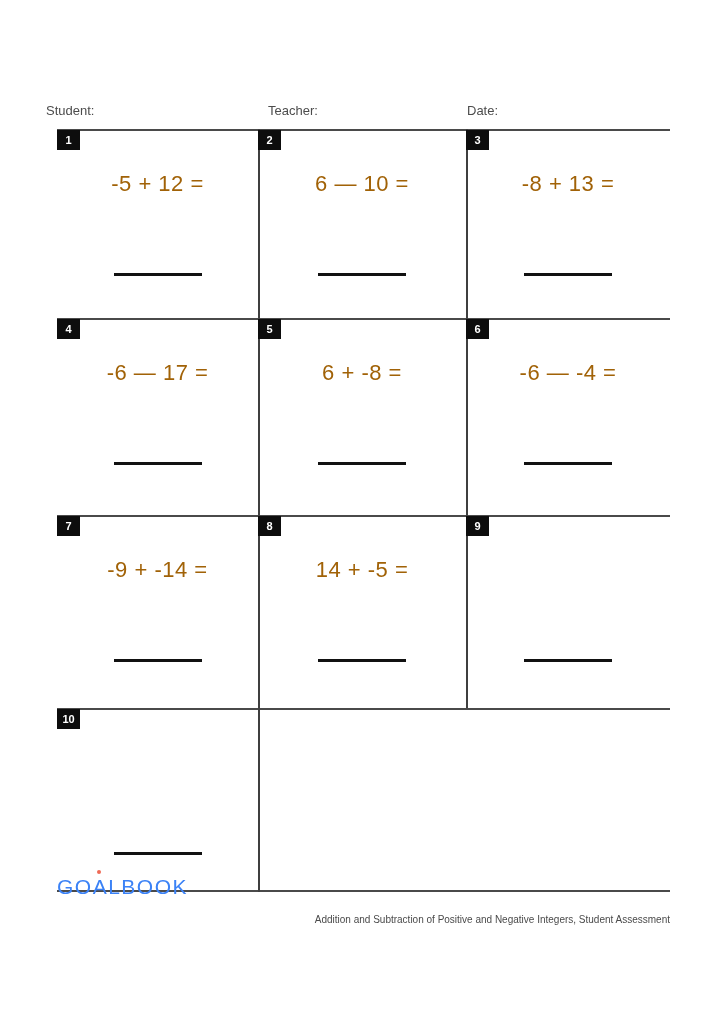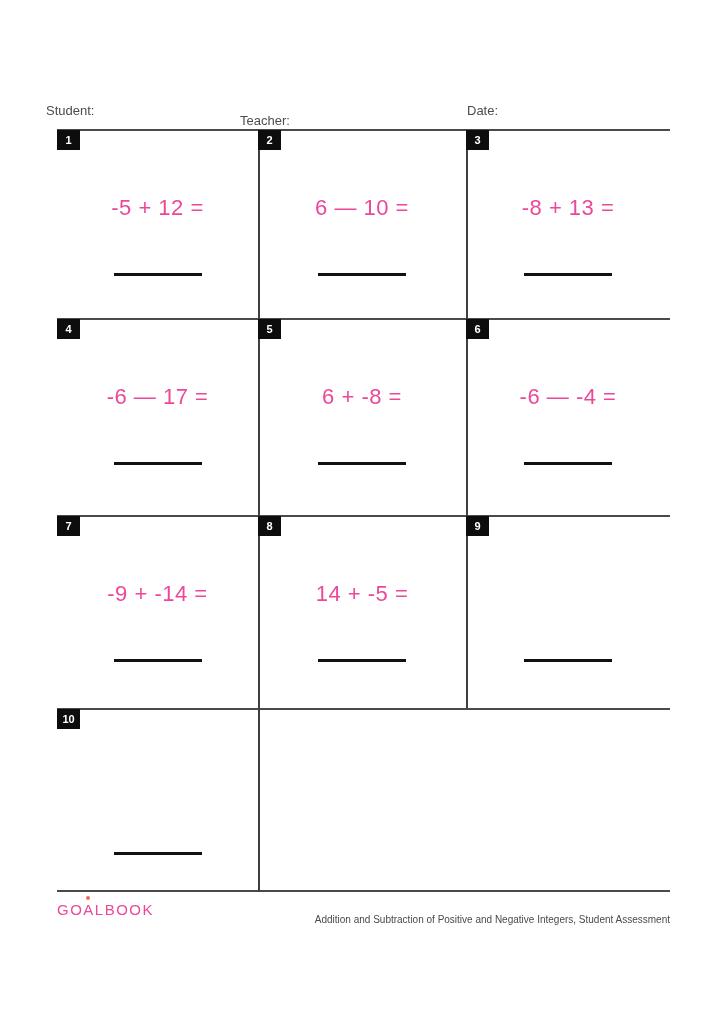--- a/index.html
+++ b/index.html
@@ -56,41 +56,40 @@
     line-height: 20px;
     text-align: center;
   }
   .expr {
     position: absolute;
     left: 0;
     top: 42px;
     width: 100%;
     text-align: center;
     font-size: 22px;
-    color: #ec4899;
+    color: #a16207;
     letter-spacing: 0.5px;
     white-space: nowrap;
-    margin-top: 24px;
   }
   .answer-line {
     position: absolute;
     top: 144px;
     left: 50%;
     margin-left: -44px;
     width: 88px;
     height: 3px;
     background: #111111;
   }
   .footer-logo {
     position: absolute;
     left: 57px;
-    top: 901px;
-    font-size: 15px;
+    top: 875px;
+    font-size: 21px;
     letter-spacing: 1.5px;
-    color: #ec4899;
+    color: #3b82f6;
     font-weight: normal;
   }
   .logo-a-wrap {
     position: relative;
     display: inline-block;
   }
   .logo-dot {
     position: absolute;
     left: 50%;
     top: -5px;
@@ -108,21 +107,21 @@
     color: #4a4a4a;
     margin-top: 8px;
   }
 </style>
 </head>
 <body>
 
 <div class="page">
 
   <div class="field-label" style="left:46px;">Student:</div>
-  <div class="field-label" style="left:240px;margin-top:10px;">Teacher:</div>
+  <div class="field-label" style="left:268px;">Teacher:</div>
   <div class="field-label" style="left:467px;">Date:</div>
 
   <div class="grid">
 
     <div class="hline" style="top:0;"></div>
     <div class="hline" style="top:189px;"></div>
     <div class="hline" style="top:386px;"></div>
     <div class="hline" style="top:579px;"></div>
     <div class="hline" style="top:761px;"></div>
 

